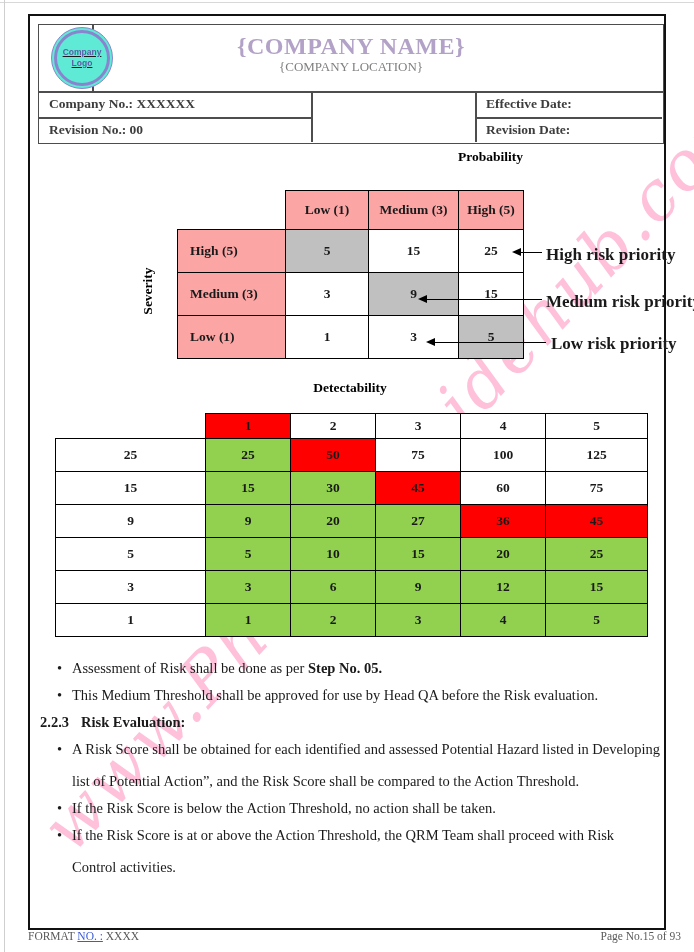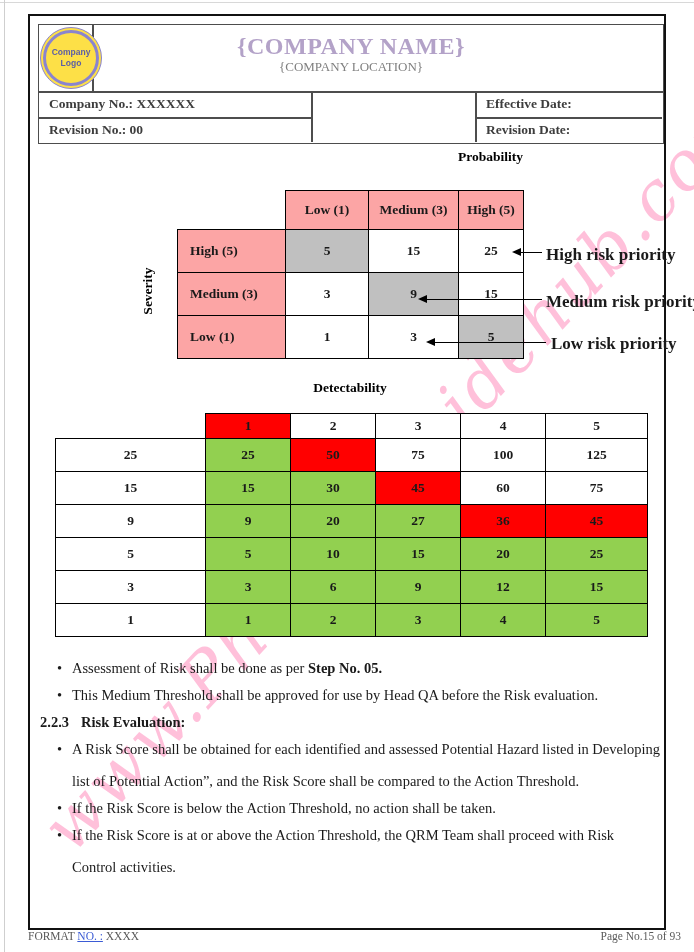--- a/index.html
+++ b/index.html
@@ -17,22 +17,22 @@
   
   .hdr{position:absolute;left:38px;top:24px;width:626px;height:120px;border:1.5px solid #4d4d4d;box-sizing:border-box;}
   .hl,.vl{position:absolute;background:#4d4d4d;}
   .hdr .l1{left:0;top:66px;width:100%;height:1.5px;}          
   .hdr .l2{left:0;top:92px;width:272px;height:1.5px;}         
   .hdr .l3{left:436px;top:92px;width:187px;height:1.5px;}     
   .hdr .v1{left:53px;top:0;width:1.5px;height:66px;}          
   .hdr .v2{left:272px;top:66px;width:1.5px;height:51px;}
   .hdr .v3{left:436px;top:66px;width:1.5px;height:51px;}
 
-  .logo{position:absolute;left:1px;top:2px;width:56px;height:56px;border-radius:50%;
-        border:1.5px solid #8a84cf;padding:2px;background:#fde047;box-sizing:content-box;}
+  .logo{position:absolute;left:12px;top:2px;width:56px;height:56px;border-radius:50%;
+        border:1.5px solid #8a84cf;padding:2px;background:#5eead4;box-sizing:content-box;text-decoration:underline;}
   .logo-inner{width:100%;height:100%;border-radius:50%;border:3px solid #8a84cf;box-sizing:border-box;
         display:flex;flex-direction:column;align-items:center;justify-content:center;
         font-family:"Liberation Sans",sans-serif;font-size:8.5px;font-weight:bold;color:#5b5ea6;line-height:1.3;}
   .co-name{position:absolute;left:0;top:8px;width:100%;text-align:center;
            font-size:24px;font-weight:bold;color:#b3a2c8;letter-spacing:.5px;}
   .co-loc{position:absolute;left:0;top:34px;width:100%;text-align:center;font-size:13px;color:#7f7f7f;}
   .cell-txt{position:absolute;font-size:13.5px;font-weight:bold;color:#3d3d3d;}
   .doc-no{left:10px;top:71px;}  .rev-no{left:10px;top:97px;}
   .eff-date{left:447px;top:71px;} .rev-date{left:447px;top:97px;}
   .doc-title{position:absolute;left:273px;top:73px;width:163px;text-align:center;

